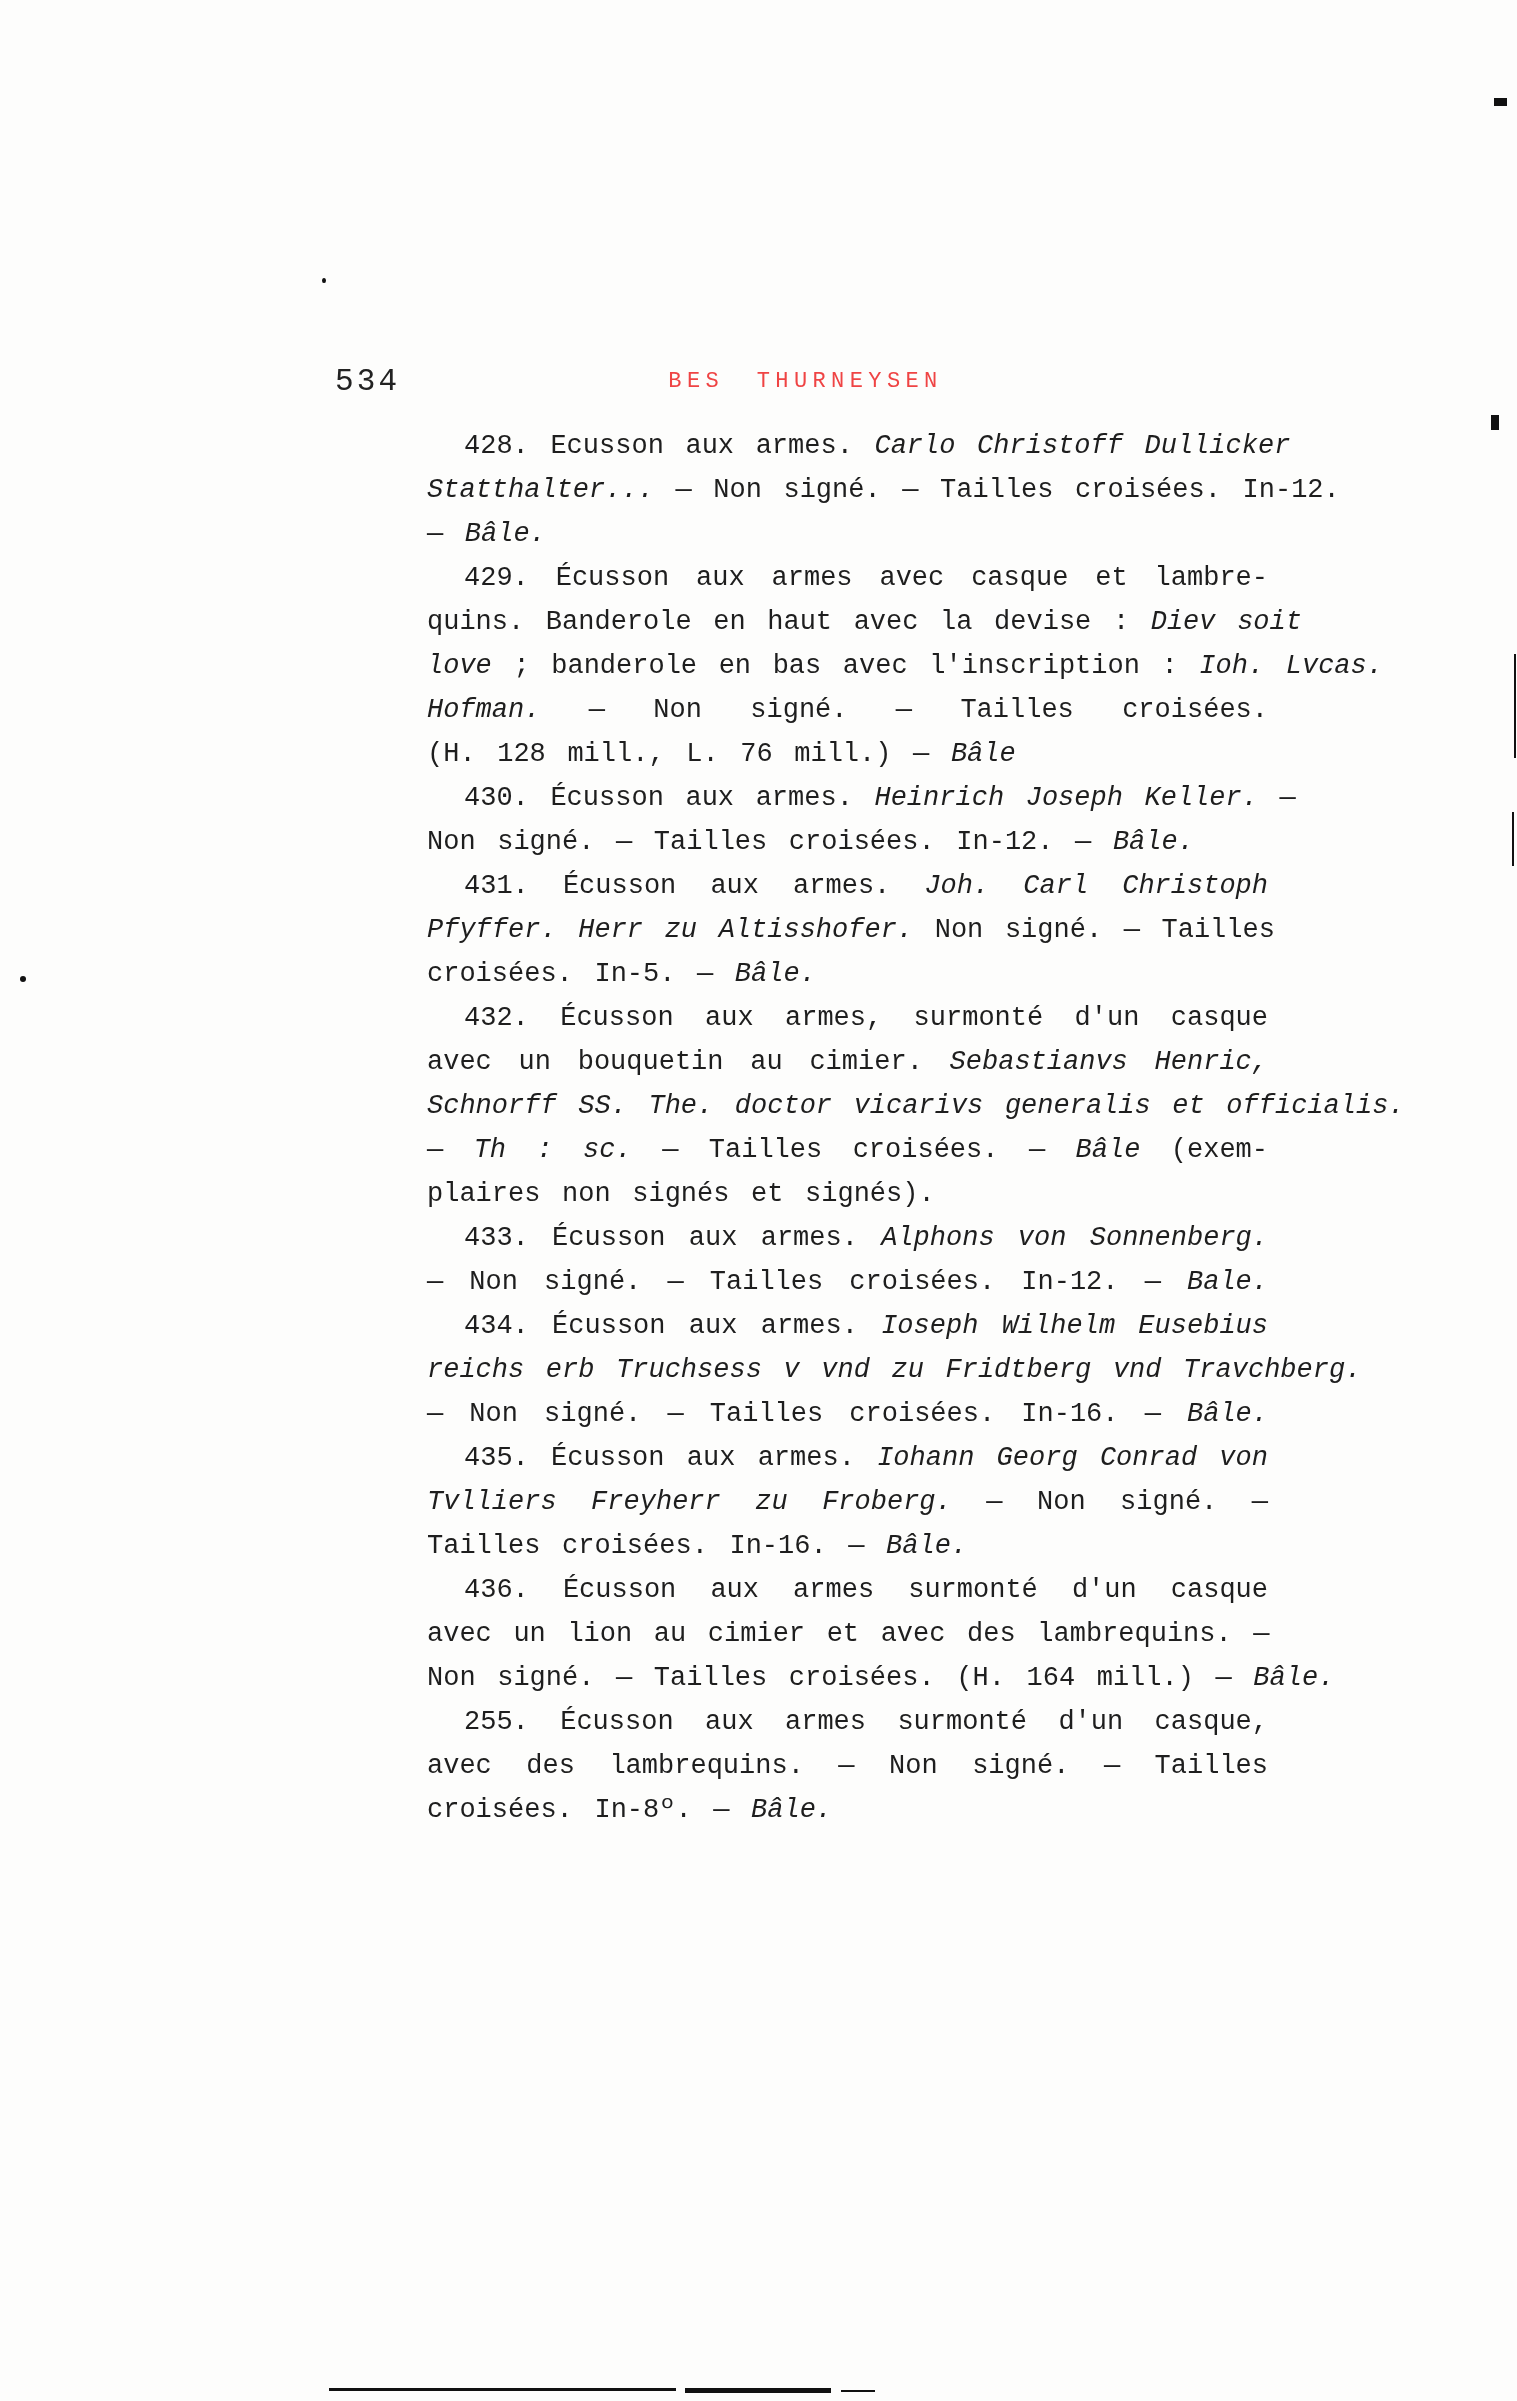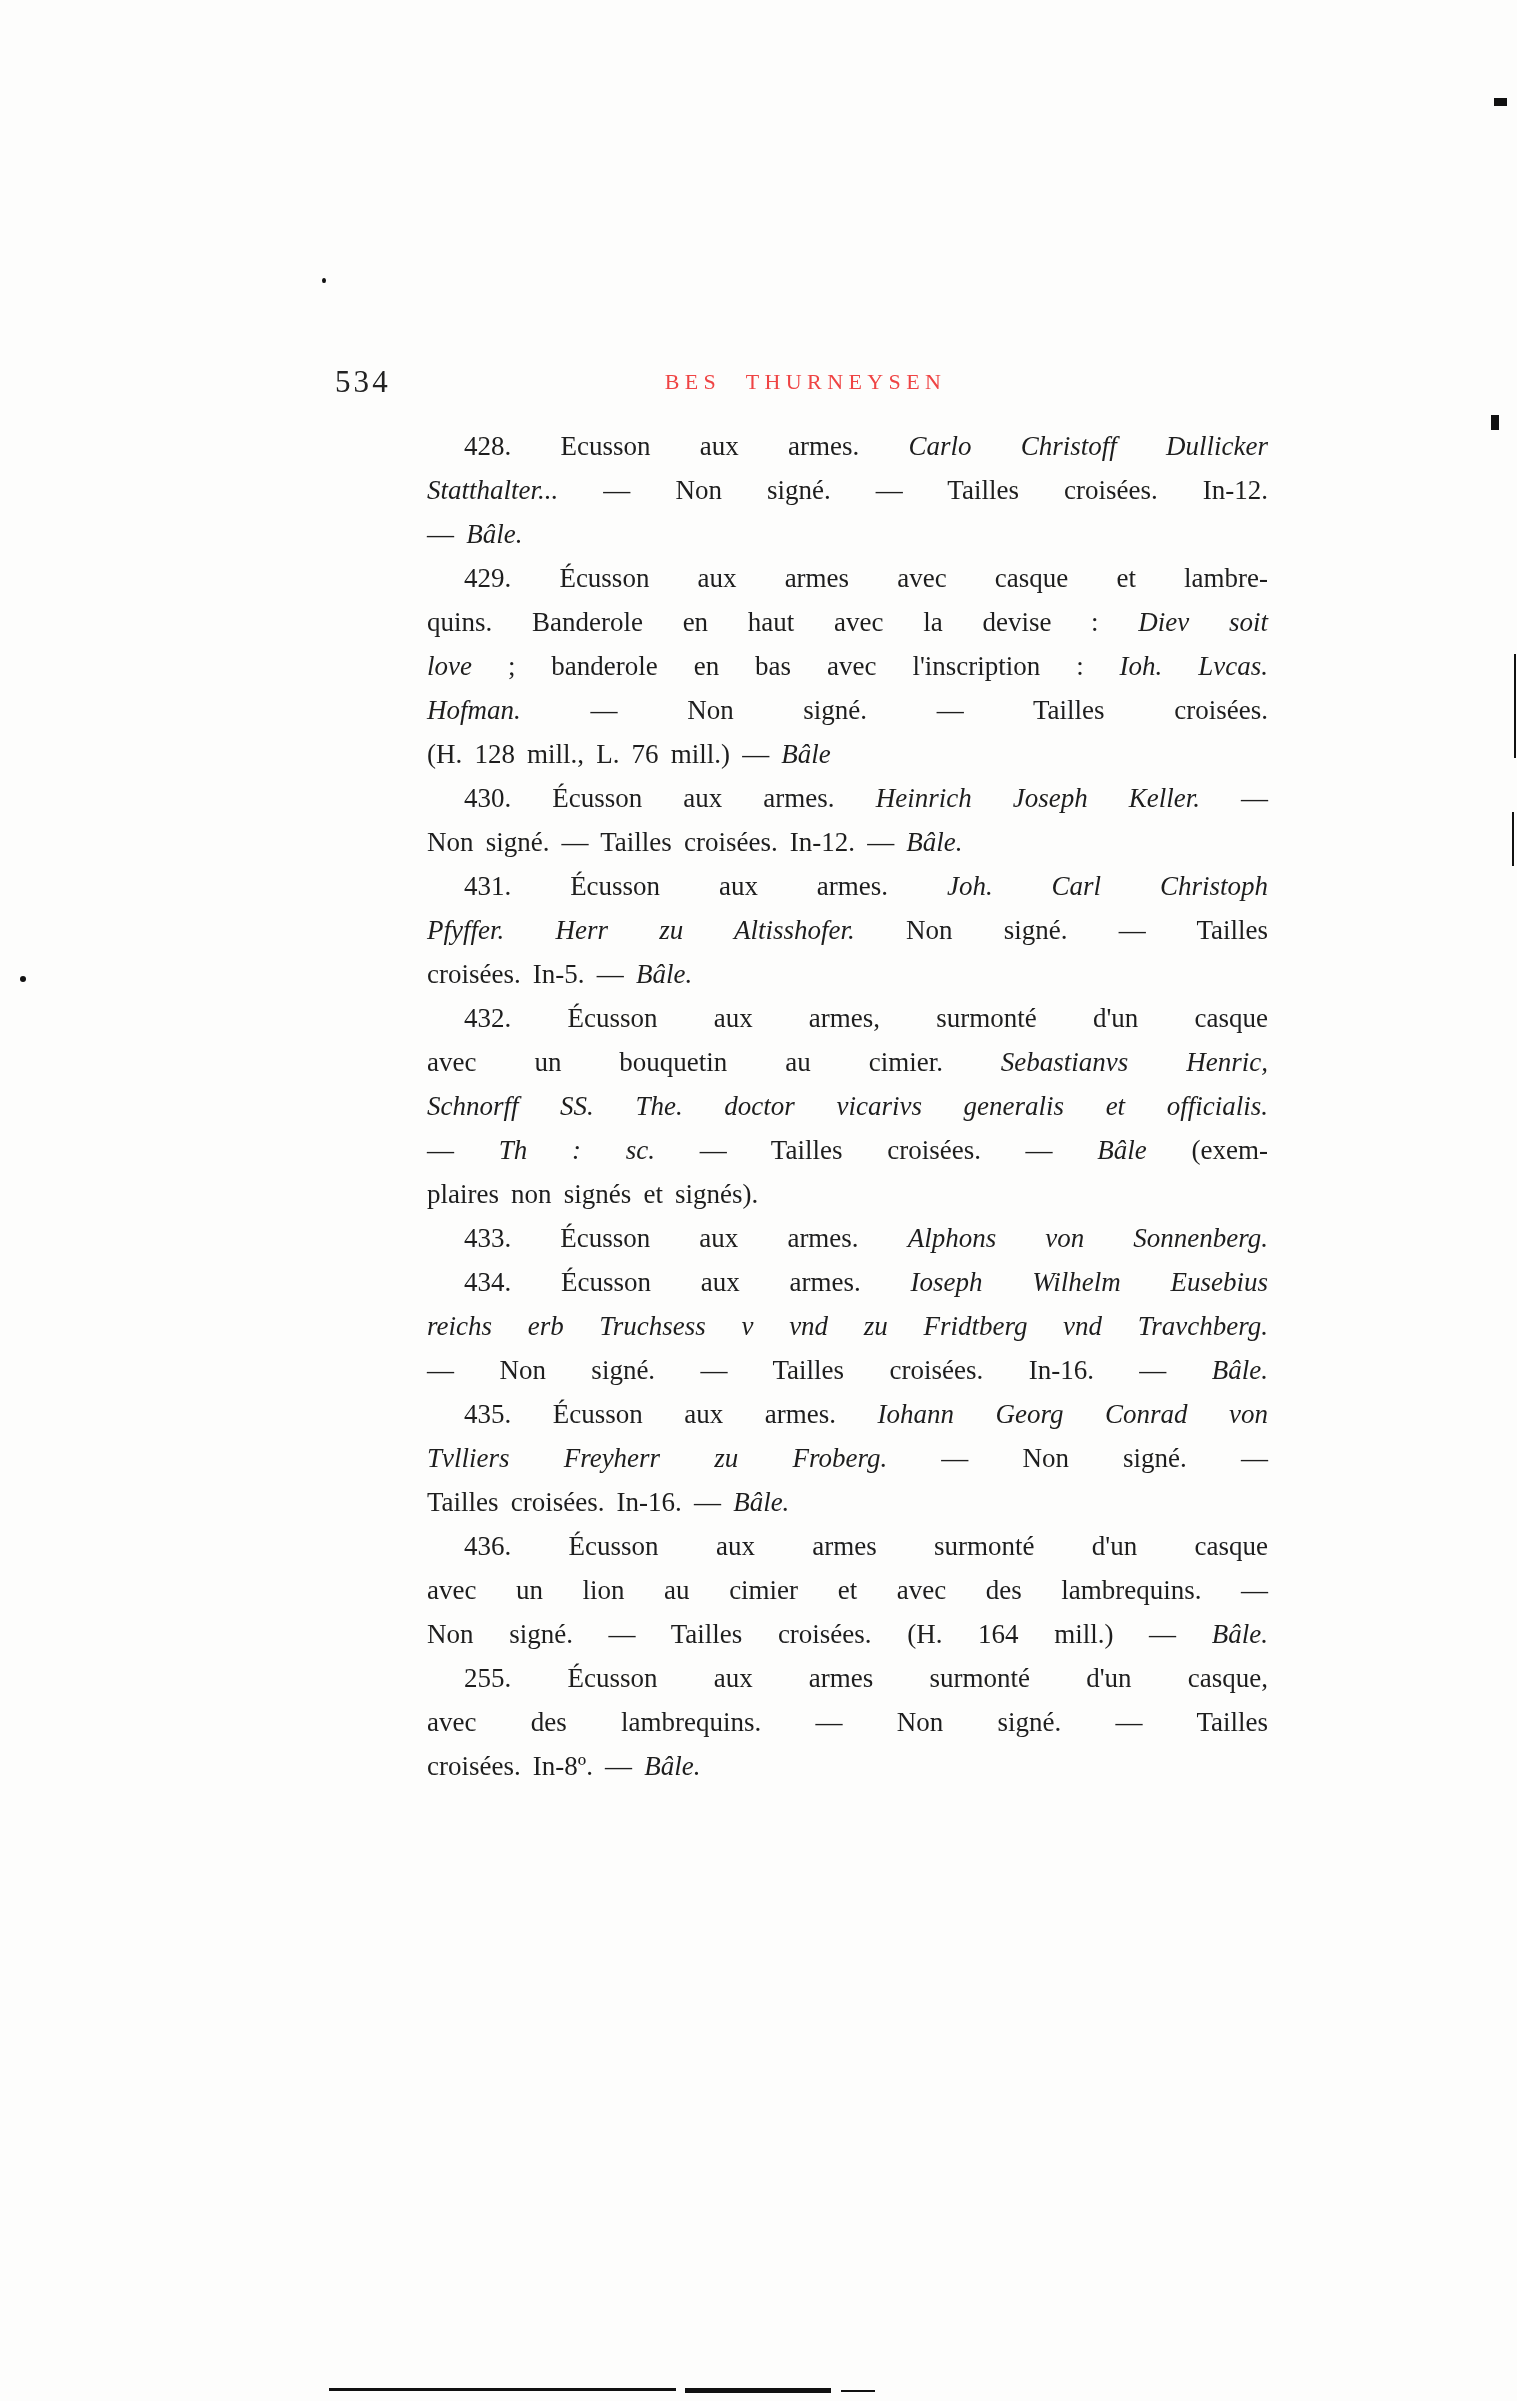--- a/index.html
+++ b/index.html
@@ -1,21 +1,21 @@
 <!DOCTYPE html>
 <html style="font-size:12.3px"><head>
 <meta charset="utf-8">
 <style>
   html,body{margin:0;padding:0;background:#e8e8e8;}
   .page{
     position:relative;
     width:1517px;height:2401px;
     background:#fdfdfc;
     overflow:hidden;
-    font-family:Liberation Serif, serif;
+    font-family:Liberation Mono, monospace;
     color:#1e1e1e;
   }
   .running-head{
     position:absolute;top:369px;left:385px;width:841px;
     text-align:center;
     font-size:22px;letter-spacing:5.4px;word-spacing:14px;
     color:#ef4444;
   }
   .folio{
     position:absolute;top:364px;left:335px;
@@ -79,20 +79,21 @@
       </div>
       <div class="entry">
         <div class="line indent"><span>432. Écusson aux armes, surmonté d'un casque</span></div>
         <div class="line"><span>avec un bouquetin au cimier. </span><em>Sebastianvs Henric,</em></div>
         <div class="line"><em>Schnorff SS. The. doctor vicarivs generalis et officialis.</em></div>
         <div class="line"><span>— </span><em>Th : sc.</em><span> — Tailles croisées. — </span><em>Bâle</em><span> (exem-</span></div>
         <div class="line short"><span>plaires non signés et signés).</span></div>
       </div>
       <div class="entry">
         <div class="line indent"><span>433. Écusson aux armes. </span><em>Alphons von Sonnenberg.</em></div>
+        <div class="line"><span>— Non signé. — Tailles croisées. In-12. — </span><em>Bale.</em></div>
       </div>
       <div class="entry">
         <div class="line indent"><span>434. Écusson aux armes. </span><em>Ioseph Wilhelm Eusebius</em></div>
         <div class="line"><em>reichs erb Truchsess v vnd zu Fridtberg vnd Travchberg.</em></div>
         <div class="line"><span>— Non signé. — Tailles croisées. In-16. — </span><em>Bâle.</em></div>
       </div>
       <div class="entry">
         <div class="line indent"><span>435. Écusson aux armes. </span><em>Iohann Georg Conrad von</em></div>
         <div class="line"><em>Tvlliers Freyherr zu Froberg.</em><span> — Non signé. —</span></div>
         <div class="line short"><span>Tailles croisées. In-16. — </span><em>Bâle.</em></div>

